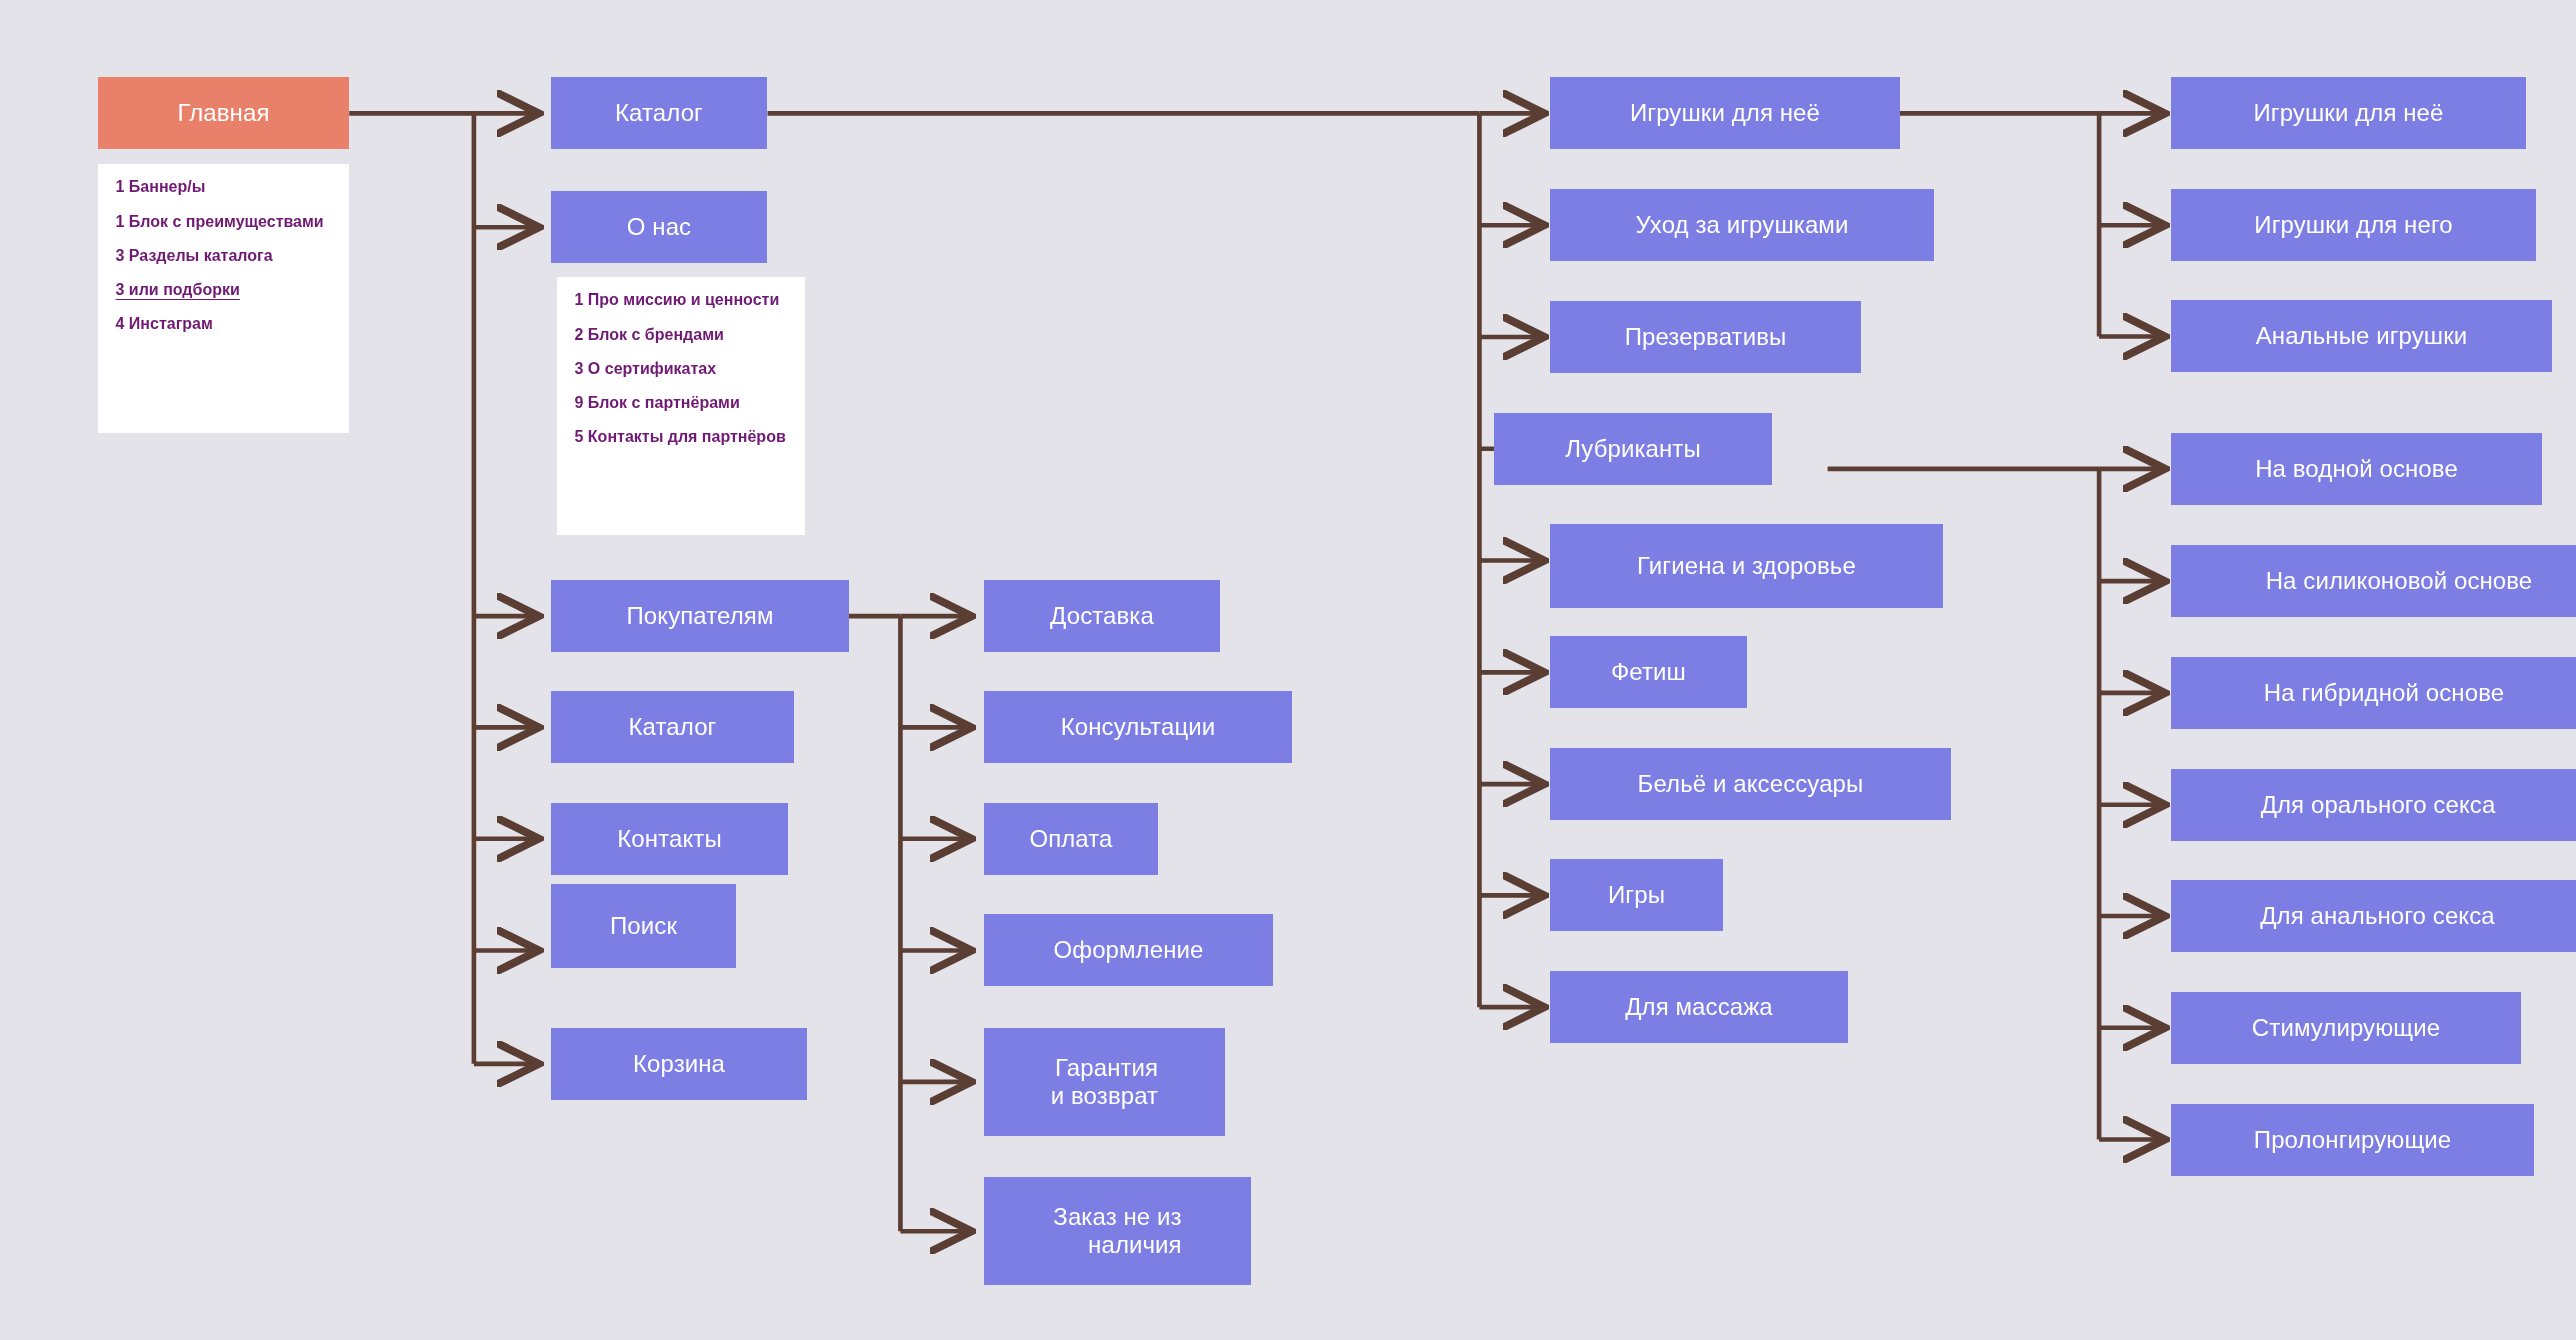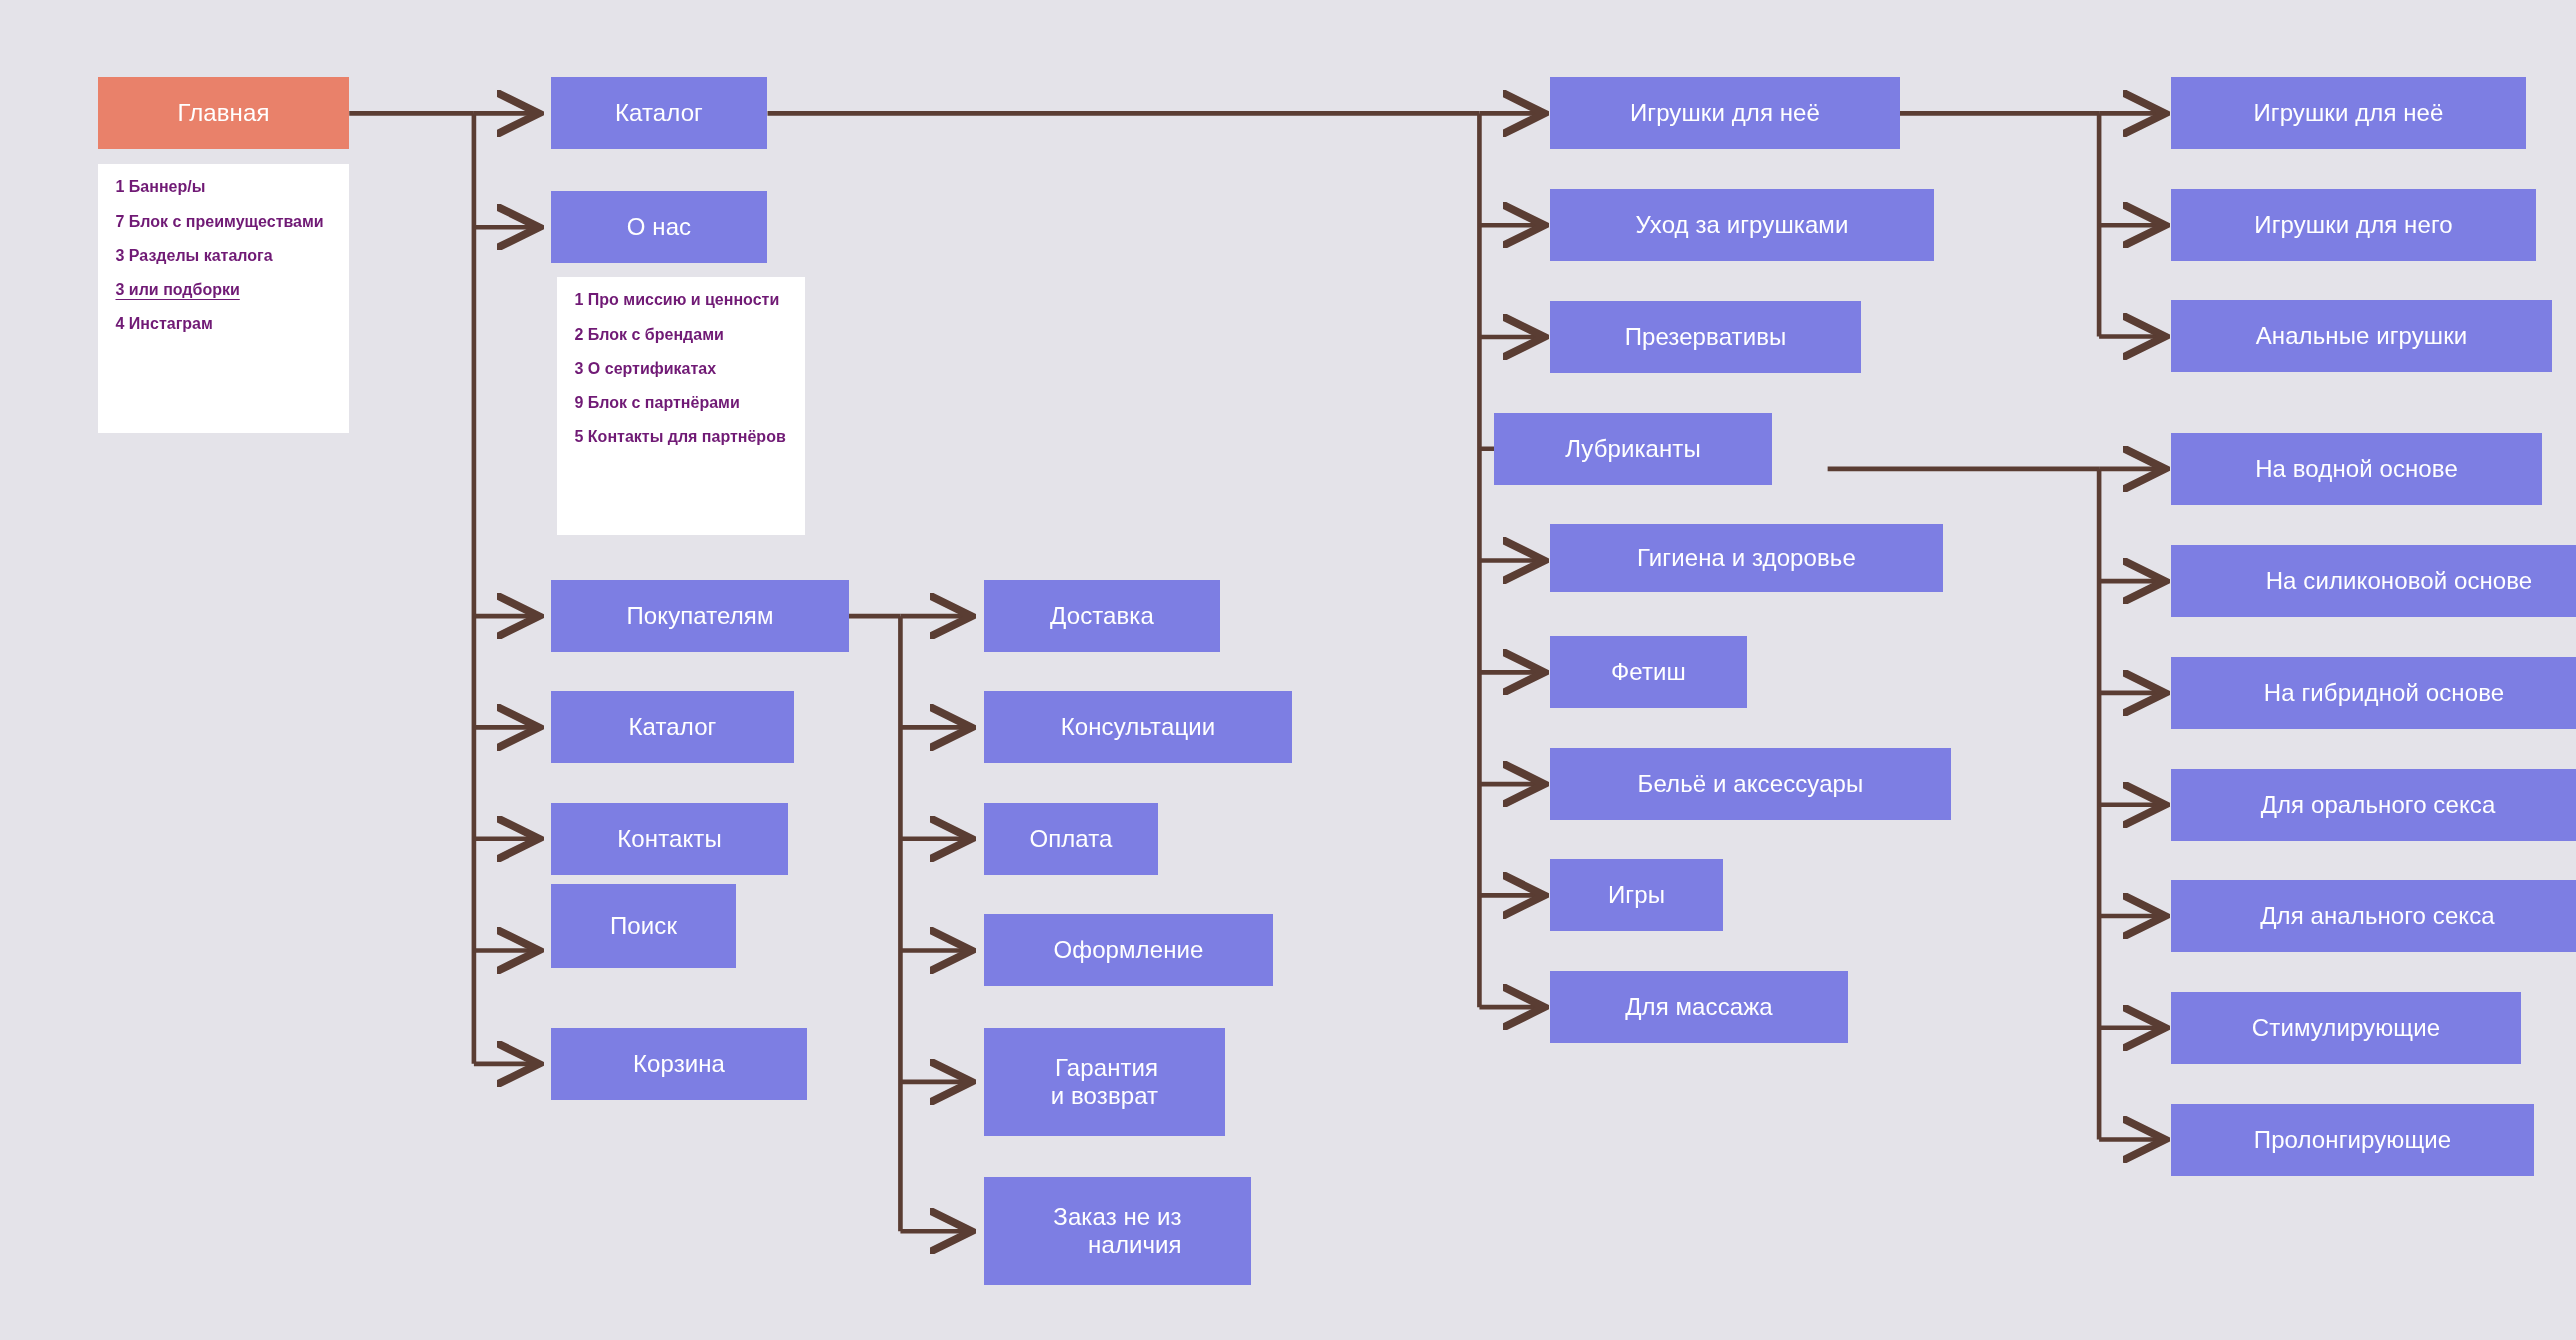--- a/index.html
+++ b/index.html
@@ -119,21 +119,21 @@
       <path d="M4075,1778 L4205,1778" marker-end="url(#ah)"></path>
       <path d="M4075,1995 L4205,1995" marker-end="url(#ah)"></path>
       <path d="M4075,2212 L4205,2212" marker-end="url(#ah)"></path>
     </g>
   </svg>
 
   <div class="node root" style="left:98px; top:77px; width:251px; height:72px;">Главная</div>
 
   <div class="panel" style="left:98px; top:164px; width:251px; height:269px;">
     <div class="row">1 Баннер/ы</div>
-    <div class="row">7 Блок с
+    <div class="row">1 Блок с
 преимуществами</div>
     <div class="row">3 Разделы каталога</div>
     <div class="row underline">3 или подборки</div>
     <div class="row">4 Инстаграм</div>
   </div>
 
   <div class="node" style="left:551px; top:77px; width:216px; height:72px;">Каталог</div>
 
   <div class="node" style="left:551px; top:191px; width:216px; height:72px;">О нас</div>
 
@@ -157,21 +157,21 @@
   <div class="node" style="left:984px; top:914px; width:289px; height:72px;">Оформление</div>
   <div class="node" style="left:984px; top:1028px; width:241px; height:108px;">Гарантия
 и возврат</div>
   <div class="node" style="left:984px; top:1177px; width:267px; height:108px;">Заказ не из
 наличия</div>
 
   <div class="node" style="left:1550px; top:77px; width:350px; height:72px;">Игрушки для неё</div>
   <div class="node" style="left:1550px; top:189px; width:384px; height:72px;">Уход за игрушками</div>
   <div class="node" style="left:1550px; top:301px; width:311px; height:72px;">Презервативы</div>
   <div class="node" style="left:1474px; top:413px; width:278px; height:72px;margin-left:20px;">Лубриканты</div>
-  <div class="node" style="left:1550px; top:524px; width:393px; height:68px;">Гигиена и здоровье</div>
+  <div class="node" style="left:1550px; top:524px; width:393px; height:84px;">Гигиена и здоровье</div>
   <div class="node" style="left:1550px; top:636px; width:197px; height:72px;">Фетиш</div>
   <div class="node" style="left:1550px; top:748px; width:401px; height:72px;">Бельё и аксессуары</div>
   <div class="node" style="left:1550px; top:859px; width:173px; height:72px;">Игры</div>
   <div class="node" style="left:1550px; top:971px; width:298px; height:72px;">Для массажа</div>
 
   <div class="node" style="left:2171px; top:77px; width:355px; height:72px;">Игрушки для неё</div>
   <div class="node" style="left:2171px; top:189px; width:365px; height:72px;">Игрушки для него</div>
   <div class="node" style="left:2171px; top:300px; width:381px; height:72px;">Анальные игрушки</div>
 
   <div class="node" style="left:2171px; top:433px; width:371px; height:72px;">На водной основе</div>

